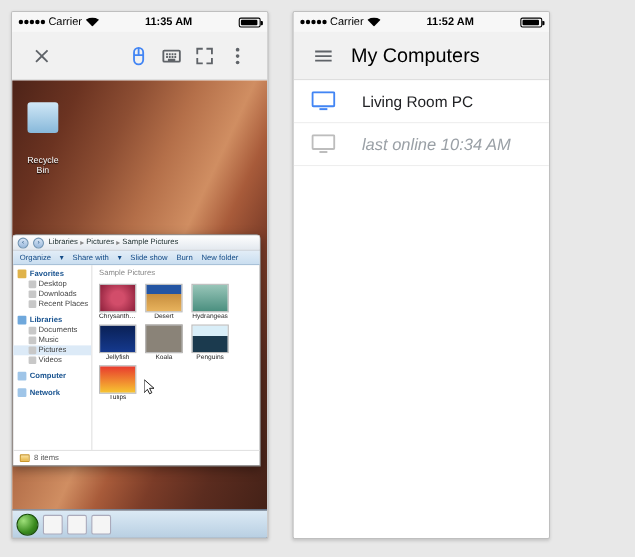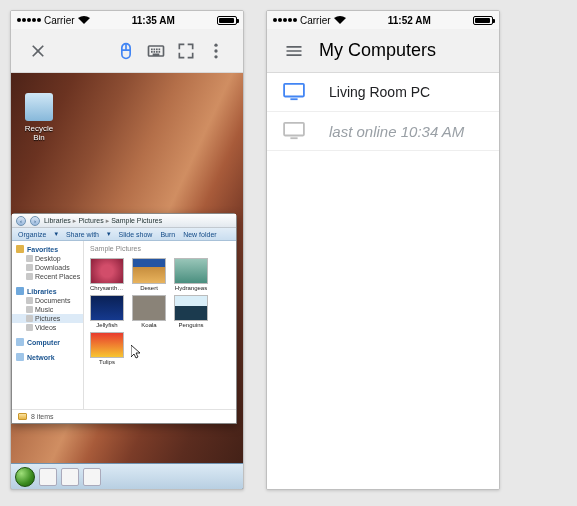--- a/index.html
+++ b/index.html
@@ -26,21 +26,21 @@
   .icon-btn.blue { color:#4285f4; }
   .appbar-title { font-size:18px; font-weight:500; margin-left:10px;text-align:right; }
 
   
   .remote { flex:1; position:relative; overflow:hidden; }
   .desktop-bg { position:absolute; inset:0; background:
     linear-gradient(115deg,#4d2318 0%, #6b3321 15%, #8d4e33 28%, #b46f49 40%, #d08e62 52%, #a85b3a 60%, #7b3c28 70%, #5b2c1f 82%, #3f1f16 100%);
   }
   .desktop-icon { position:absolute; top:20px; left:8px; text-align:center; width:40px; }
   .desktop-icon .bin { width:28px; height:28px; margin:0 auto; background:linear-gradient(#d0e7f6,#87b8da); border-radius:3px; }
-  .desktop-icon .label { font-size:8px; color:#fff; text-shadow:0 1px 1px #000; margin-top:3px; }
+  .desktop-icon .label { font-size:8px; color:#fff; text-shadow:0 1px 1px #000; margin-top:20px; }
   .taskbar { position:absolute; bottom:0; left:0; right:0; height:26px; background:linear-gradient(#dceaf5,#b8cfe2); border-top:1px solid #6f93b2; display:flex; align-items:center; padding:0 4px; gap:4px; }
   .start-orb { width:20px; height:20px; border-radius:50%; background:radial-gradient(circle at 30% 30%, #9fe07a, #3a8b1f 60%, #205c10); border:1px solid #1c4f0c; }
   .tb-item { width:18px; height:18px; background:#f5f5f5; border:1px solid #aab; border-radius:2px; }
 
   .explorer { position:absolute; top:140px; left:0; right:6px; background:#fff; border:1px solid #888; border-radius:4px 4px 0 0; box-shadow:0 3px 10px rgba(0,0,0,0.35); font-size:8px; color:#333; }
   .ex-title { height:14px; background:linear-gradient(#fefefe,#e3e9ef); border-bottom:1px solid #c2c9d0; display:flex; align-items:center; padding:0 4px; gap:4px; overflow:hidden; }
   .navbtn { width:10px; height:10px; border-radius:50%; background:linear-gradient(#d7e5f5,#9ab9dc); border:1px solid #6f93b2; font-size:6px; line-height:8px; text-align:center; color:#1b4a78; }
   .crumb { font-size:7px; color:#233; display:flex; gap:2px; align-items:center; }
   .crumb span.sep { color:#888; }
   .ex-tool { height:13px; background:linear-gradient(#e2edf7,#cadef0); border-bottom:1px solid #a8c1d8; display:flex; align-items:center; gap:8px; padding:0 6px; font-size:7px; color:#124a86; }

